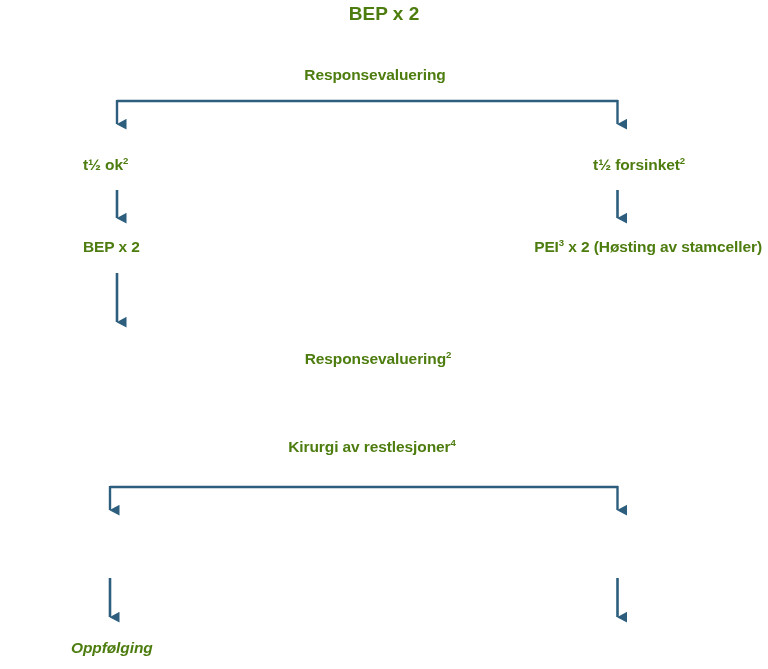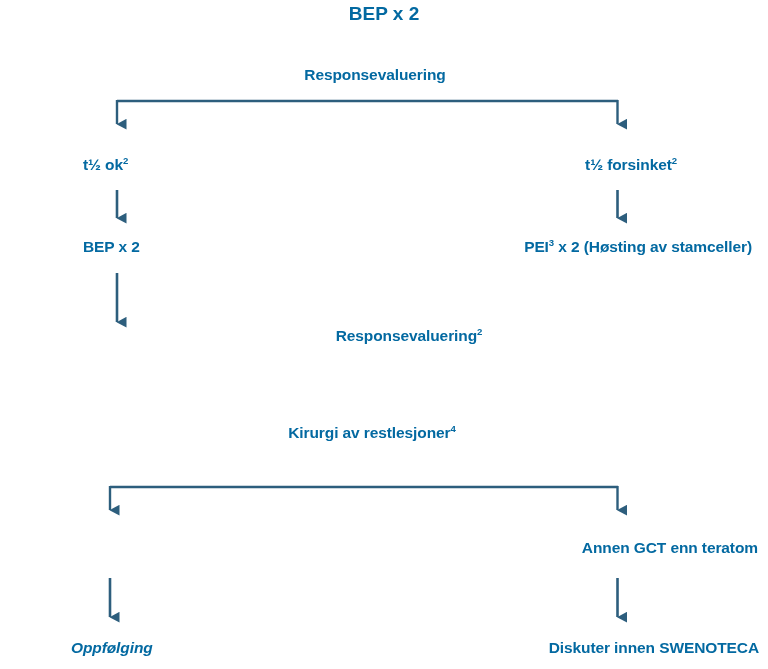--- a/index.html
+++ b/index.html
@@ -12,21 +12,21 @@
   }
   #canvas {
     position: relative;
     width: 768px;
     height: 669px;
     background: #ffffff;
     overflow: hidden;
   }
   .node {
     position: absolute;
-    color: #0369a1;
+    color: #4d7c0f;
     font-weight: bold;
     font-size: 15.5px;
     line-height: 1.1;
     white-space: nowrap;
     letter-spacing: -0.1px;
   }
   .node.title {
     font-size: 19px;
     letter-spacing: 0px;
   }
@@ -89,30 +89,28 @@
 
     <path d="M 617.5 578 L 617.5 617" stroke="#2d5e7d" stroke-width="2.6" fill="none" marker-end="url(#ah)"></path>
   </svg>
 
   <div class="node title center" style="left:384px; top:4px;">BEP x 2</div>
 
   <div class="node center" style="left:375px; top:66px;">Responsevaluering</div>
 
   <div class="node leftal" style="left:83px; top:156px;"><span>t½ ok</span><sup>2</sup></div>
 
-  <div class="node rightal" style="right:91px; top:156px;"><span>t½ forsinket</span><sup>2</sup></div>
+  <div class="node rightal" style="right:83px; top:156px;"><span>t½ forsinket</span><sup>2</sup></div>
 
   <div class="node leftal" style="left:83px; top:238px;">BEP x 2</div>
 
-  <div class="node rightal" style="right:16px; top:238px;margin-left:16px;"><span>PEI</span><sup>3</sup><span> x 2 (Høsting av stamceller)</span></div>
+  <div class="node rightal" style="right:6px; top:238px;margin-left:16px;"><span>PEI</span><sup>3</sup><span> x 2 (Høsting av stamceller)</span></div>
 
-  <div class="node center" style="left:378px; top:327px;margin-left:31px;"><span>Responsevaluering</span><sup>2</sup></div>
+  <div class="node center" style="left:378px; top:350px;"><span>Responsevaluering</span><sup>2</sup></div>
 
-  <div class="node center" style="left:372px; top:424px;"><span>Kirurgi av restlesjoner</span><sup>4</sup></div>
+  <div class="node center" style="left:372px; top:438px;"><span>Kirurgi av restlesjoner</span><sup>4</sup></div>
 
 
-  <div class="node rightal" style="right:10px; top:539px;">Annen GCT enn teratom</div>
 
   <div class="node leftal" style="left:71px; top:639px;font-style:italic;">Oppfølging</div>
 
-  <div class="node rightal" style="right:9px; top:639px;">Diskuter innen SWENOTECA</div>
 
 </div>
 
 </body></html>

